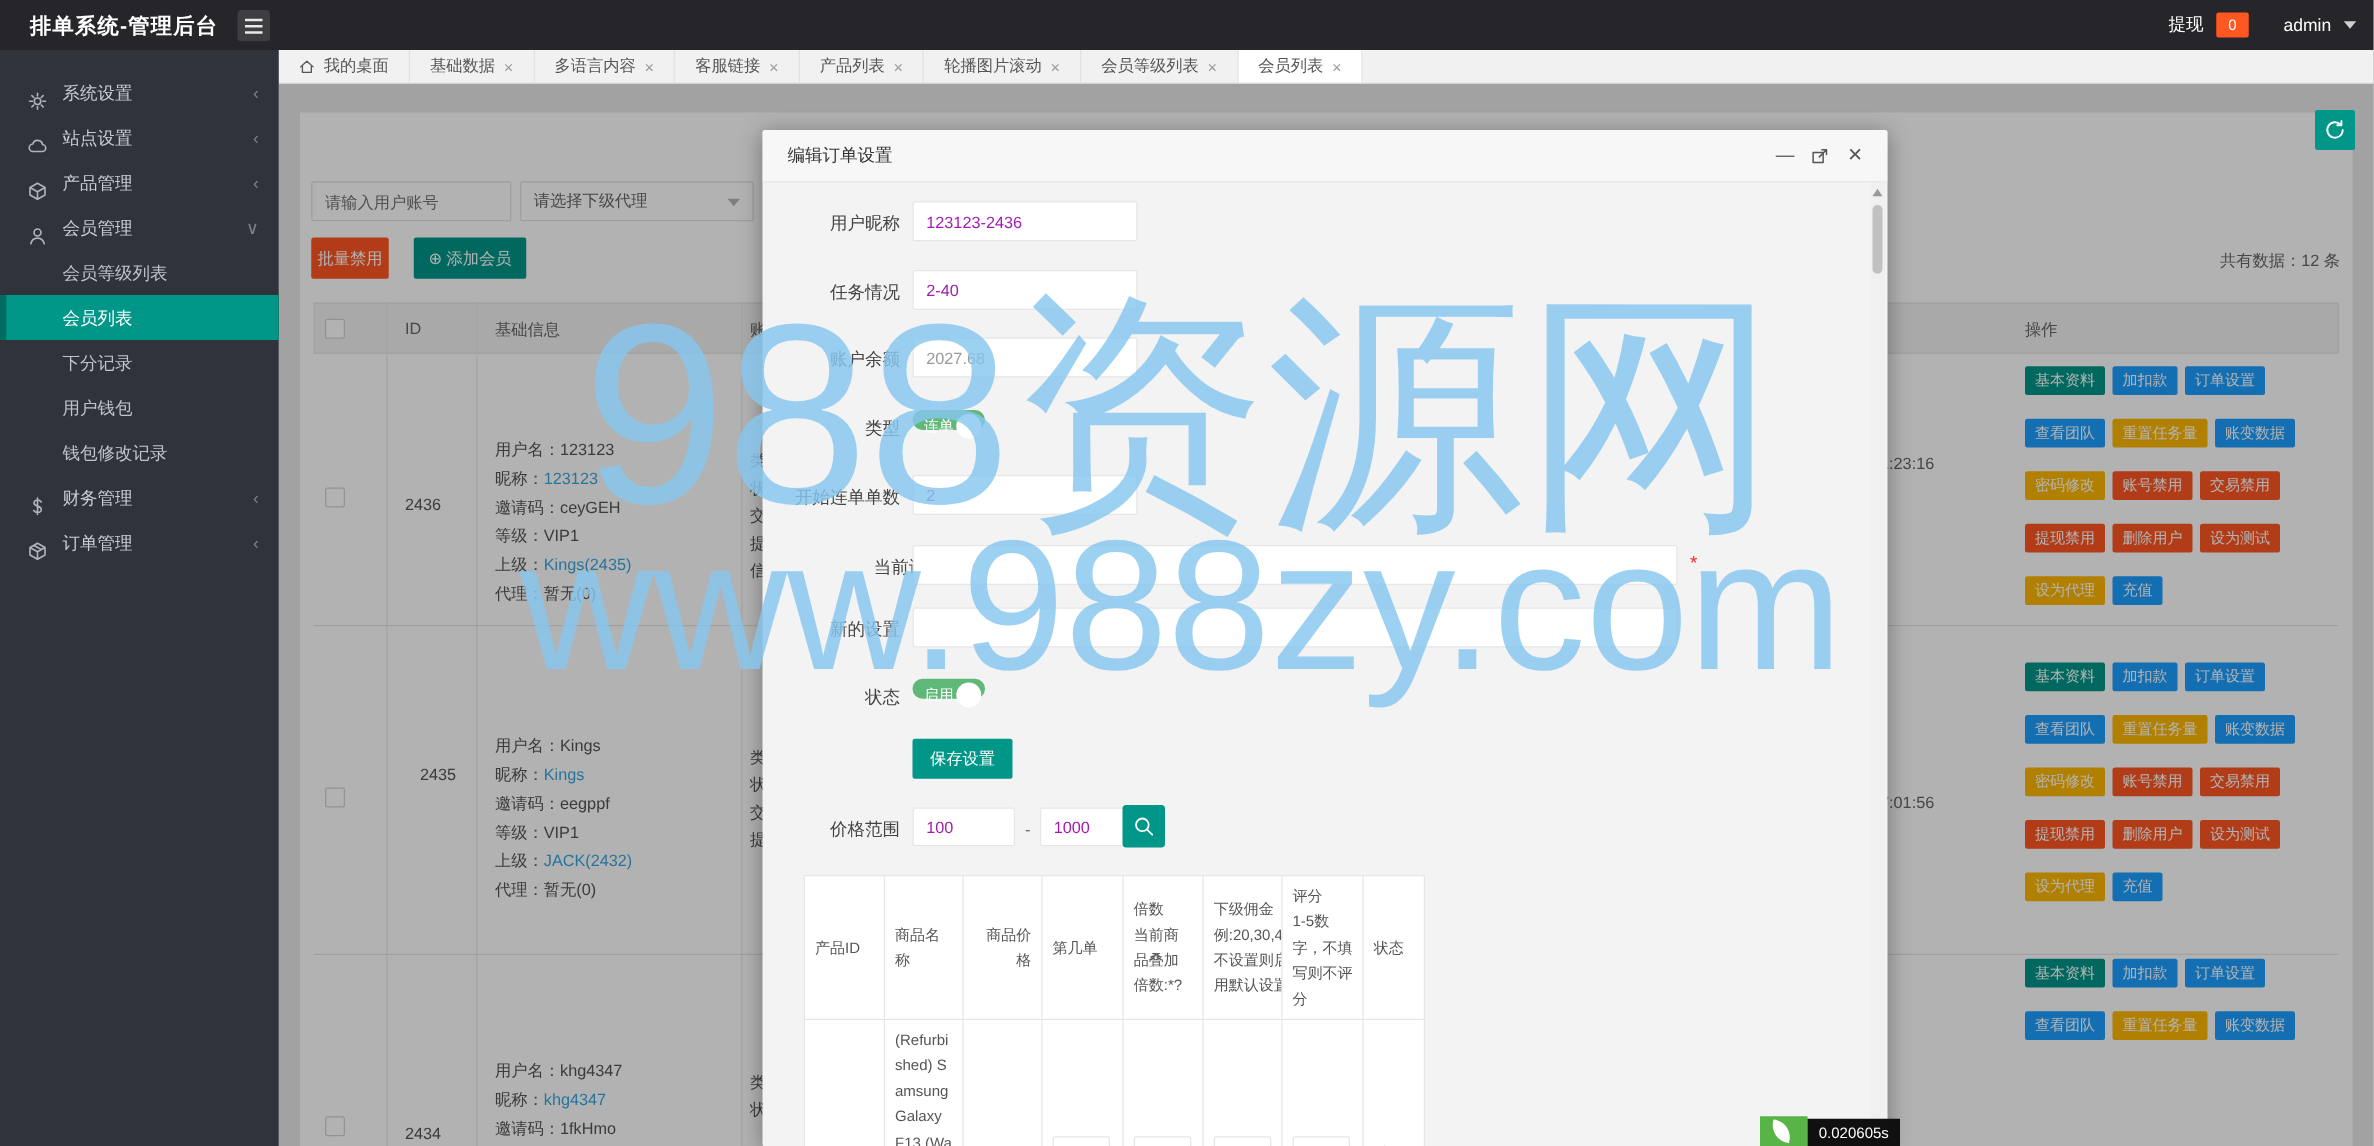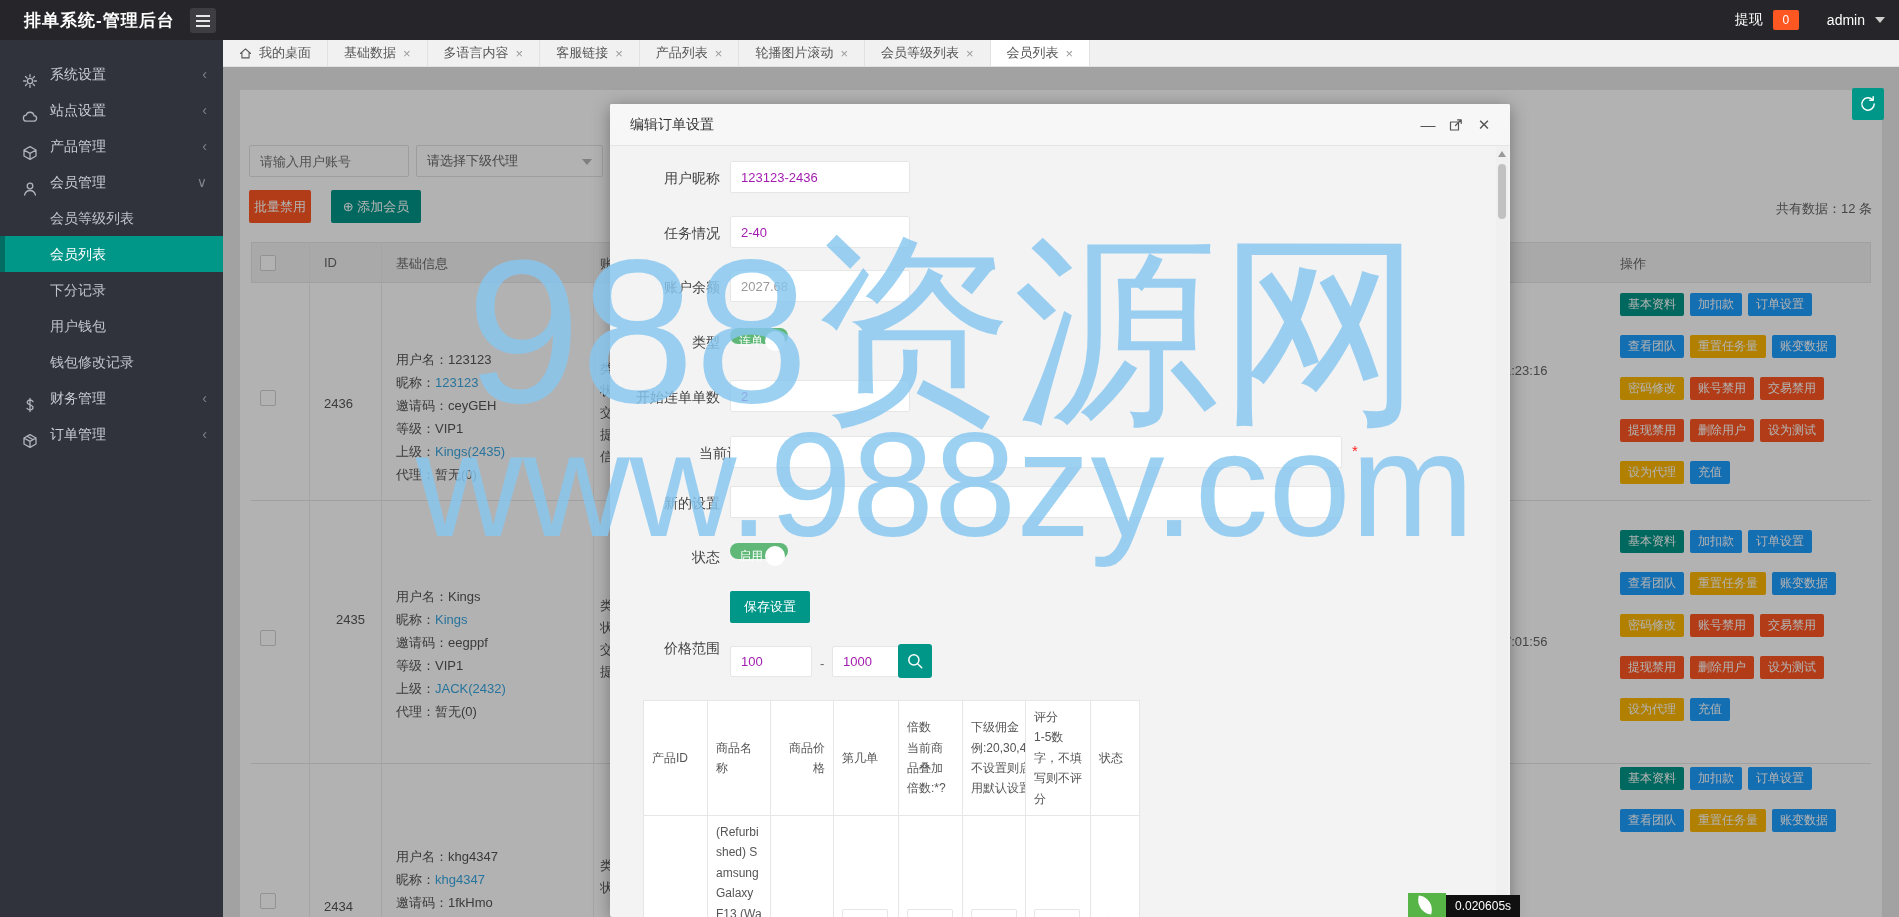--- a/index.html
+++ b/index.html
@@ -273,21 +273,21 @@
     <input class="m-input" style="left: 120px; top: 382px; width: 612px; height: 32px;" value="">
 
     <div class="m-label" style="left:0;top:445px;">状态</div>
     <div class="toggle" style="left:120px;top:439px;">
       <span class="tl">启用</span>
         <span class="knob"></span>
     </div>
 
     <button class="save-btn" style="left:120px;top:487px;">保存设置</button>
 
-    <div class="m-label" style="left:0;top:536px;">价格范围</div>
+    <div class="m-label" style="left:0;top:551px;">价格范围</div>
     <input class="m-input" style="left: 120px; top: 542px; width: 82px; height: 31px;" value="100">
     <span class="abs" style="left:210px;top:552px;color:#666;font-size:13px;">-</span>
     <input class="m-input" style="left: 222px; top: 542px; width: 82px; height: 31px;" value="1000">
     <button class="search-btn" style="left:288px;top:540px;">
       <svg class="icon" viewBox="0 0 16 16">
           <circle cx="7" cy="7" r="4.5"></circle>
           <path d="M10.6 10.6 14 14"></path>
         </svg>
     </button>
 

